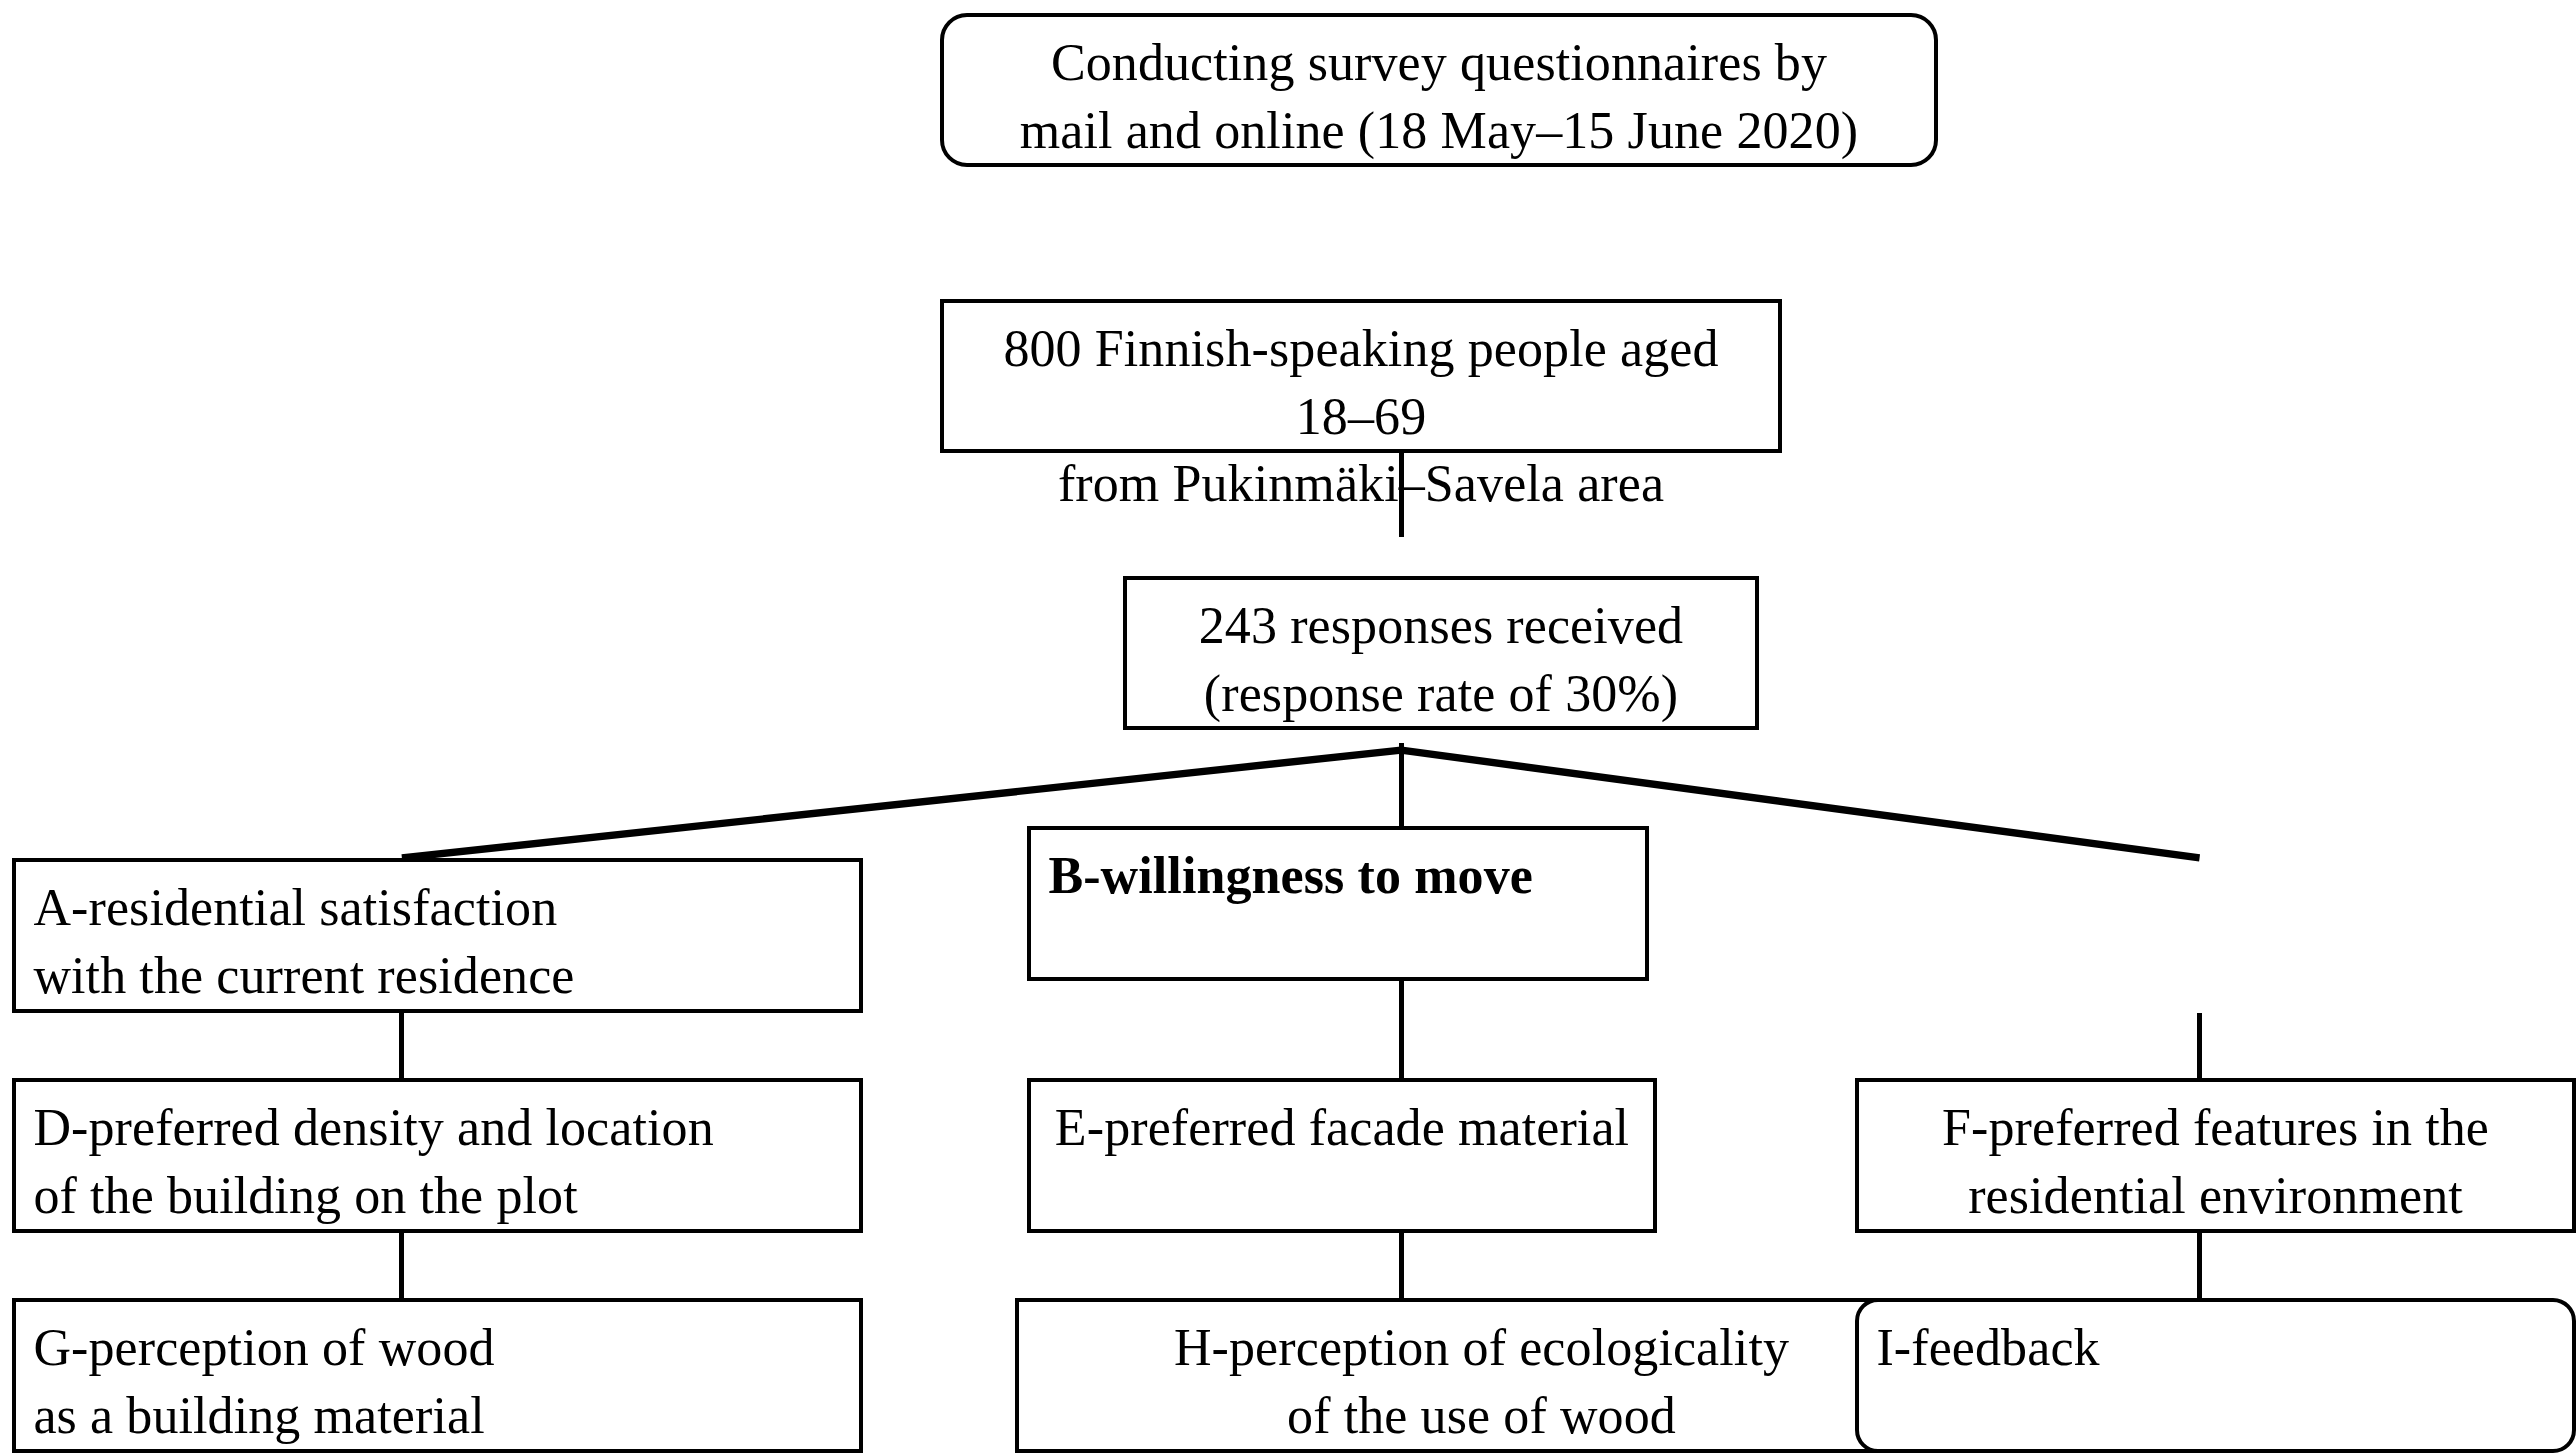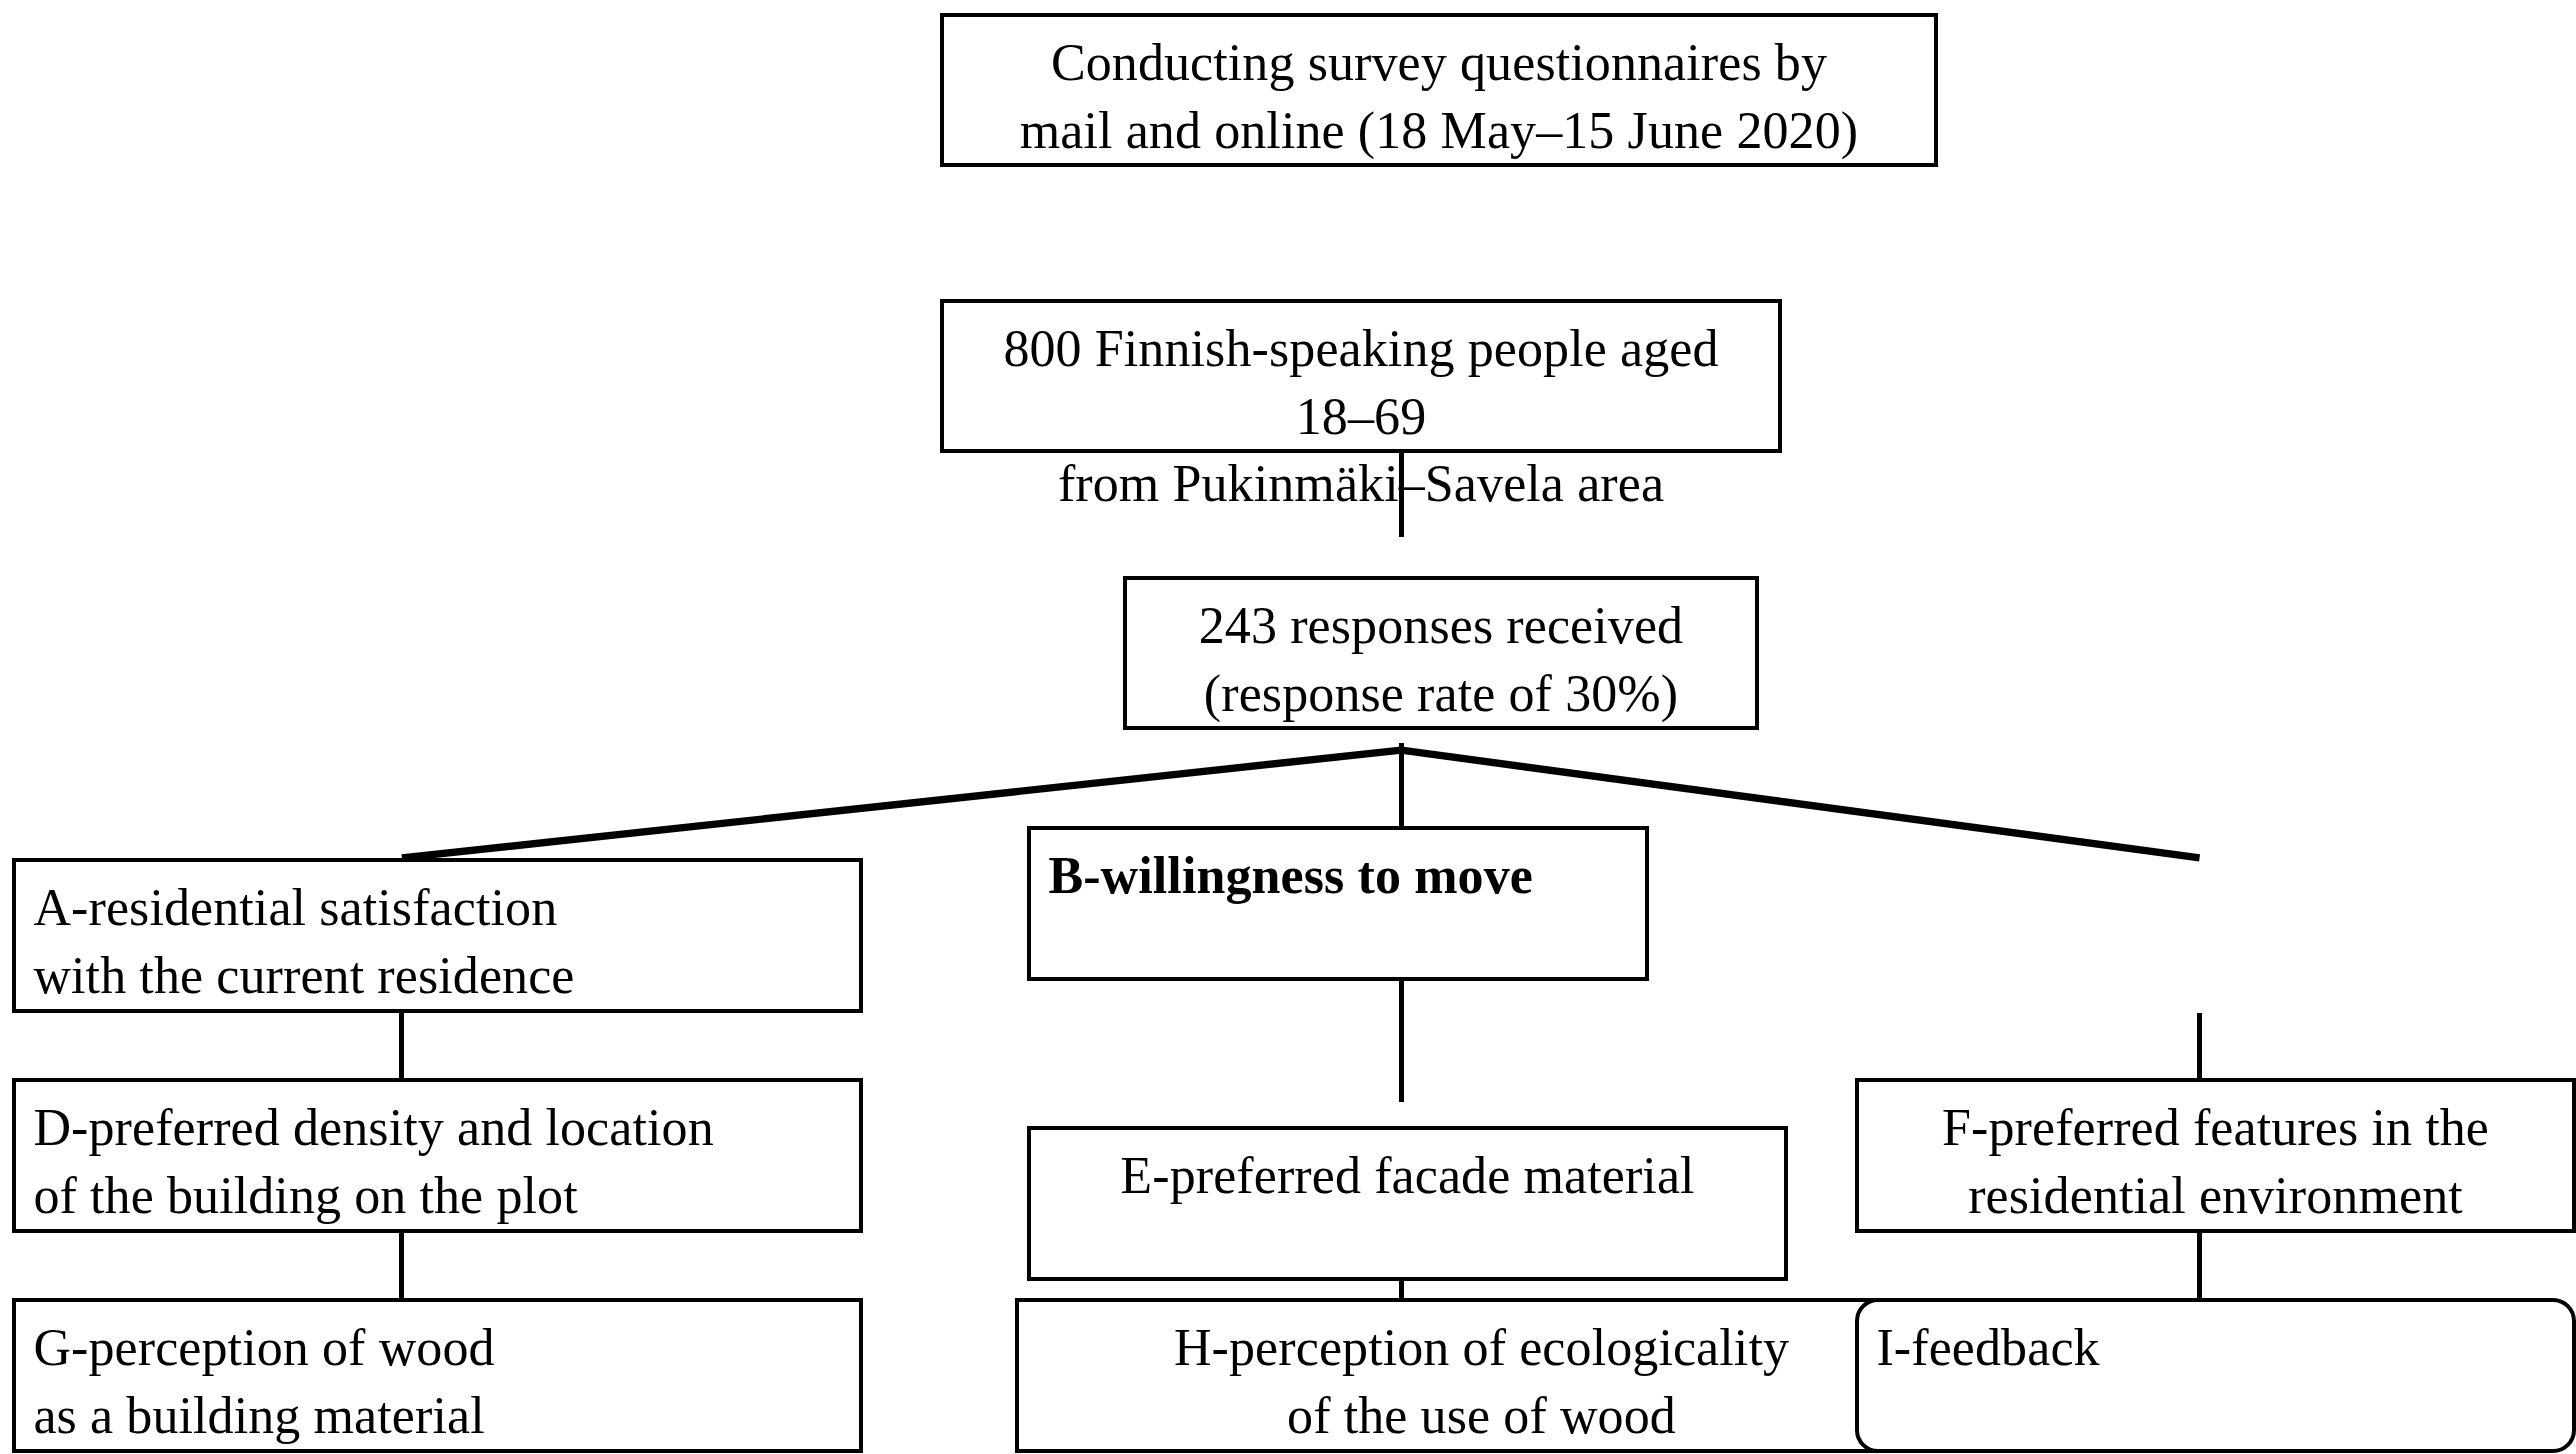--- a/index.html
+++ b/index.html
@@ -65,21 +65,21 @@
   <div class="conn-v" style="left:1399px; top:299px; height:238px;"></div>
   <div class="conn-v" style="left:1399px; top:814px; height:288px;"></div>
   <div class="conn-v" style="left:1399px; top:743px; height:121px;"></div>
   <div class="conn-v" style="left:399px; top:1013px; height:70px;"></div>
   <div class="conn-v" style="left:399px; top:1232px; height:70px;"></div>
   <div class="conn-v" style="left:1399px; top:1013px; height:70px;"></div>
   <div class="conn-v" style="left:1399px; top:1232px; height:70px;"></div>
   <div class="conn-v" style="left:2197px; top:1013px; height:70px;"></div>
   <div class="conn-v" style="left:2197px; top:1232px; height:70px;"></div>
 
-  <div class="node" style="left:940px; top:13.4px; width:998px; height:154px;">
+  <div class="node" style="left:940px; top:13.4px; width:998px; height:154px;border-radius:27px;">
     <div class="node-text t-center">Conducting survey questionnaires by
 mail and online (18 May–15 June 2020)</div>
   </div>
 
   <div class="node" style="left:940px; top:299px; width:842px; height:154px;">
     <div class="node-text t-center">800 Finnish-speaking people aged 18–69
 from Pukinmäki–Savela area</div>
   </div>
 
   <div class="node" style="left:1123px; top:576px; width:636px; height:154px;">
@@ -95,21 +95,21 @@
   <div class="node" style="left:1027px; top:826px; width:622px; height:155px;font-weight:bold;">
     <div class="node-text t-left">B-willingness to move</div>
   </div>
 
 
   <div class="node" style="left:12px; top:1078px; width:851px; height:155px;">
     <div class="node-text t-left">D-preferred density and location
    of the building on the plot</div>
   </div>
 
-  <div class="node" style="left:1027px; top:1078px; width:761px; height:155px;margin-top:48px;">
+  <div class="node" style="left:1027px; top:1078px; width:630px; height:155px;">
     <div class="node-text t-center">E-preferred facade material</div>
   </div>
 
   <div class="node" style="left:1855px; top:1078px; width:721px; height:155px;">
     <div class="node-text t-center">F-preferred features in the
    residential environment</div>
   </div>
 
   <div class="node" style="left:12px; top:1298px; width:851px; height:155px;">
     <div class="node-text t-left">G-perception of wood

